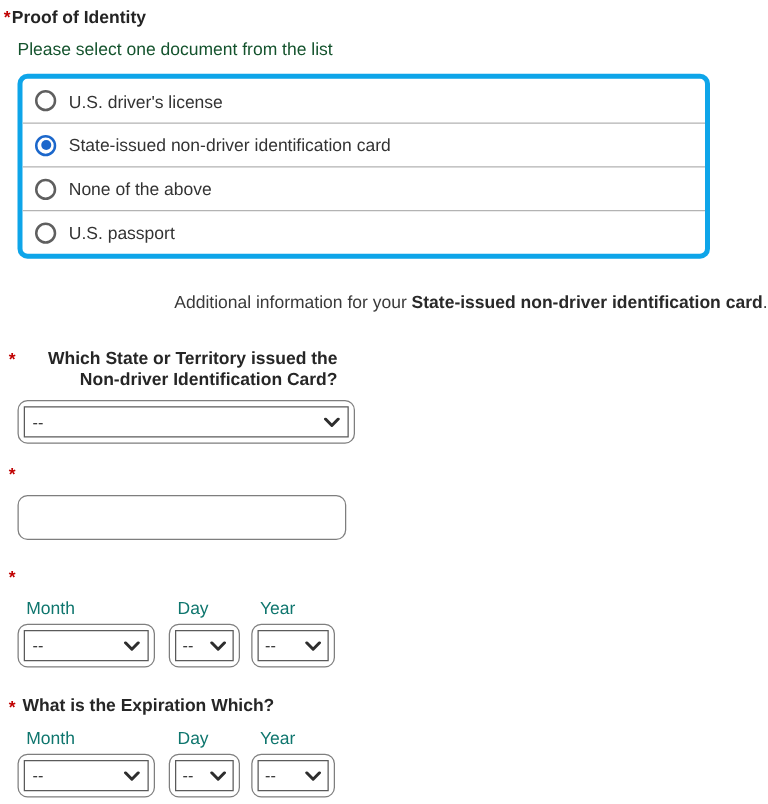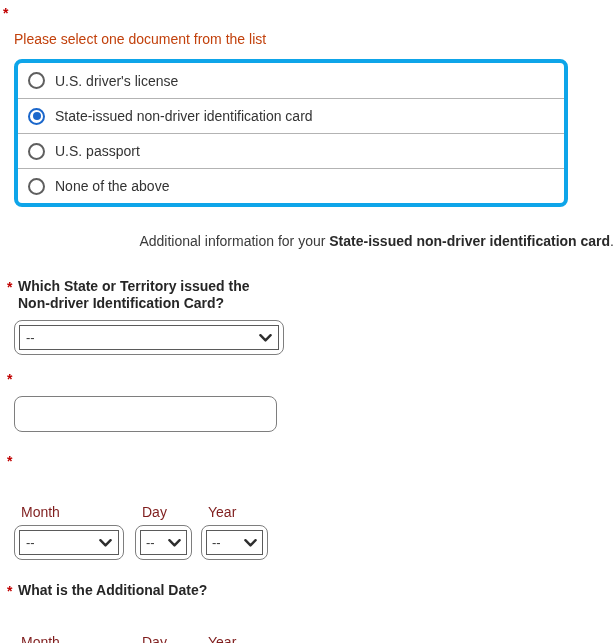--- a/index.html
+++ b/index.html
@@ -9,21 +9,21 @@
     font-family:"Liberation Sans", sans-serif;
     padding:5px 0 0 14px; overflow:hidden;
   }
   .req { color:#c00000; font-weight:bold; font-size:14px; }
 
   
   .page-title {
     display:flex; gap:1px; margin-left:-11px; margin-bottom:9px;
     font-size:14px; font-weight:bold; color:#242424; line-height:17px;
   }
-  .instruction { font-size:14px; color:#c2410c; margin-bottom:12px; line-height:16px; }
+  .instruction { font-size:14px; color:#14532d; margin-bottom:12px; line-height:16px; }
 
   
   .doc-list {
     width:554px; border:4px solid #0ea5e9; border-radius:8px;
     margin-bottom:26px; background:#ffffff; overflow:hidden;
   }
   .doc-row { display:flex; align-items:center; height:35px; padding-left:10px; gap:10px; cursor:pointer; }
   .doc-row + .doc-row { border-top:1px solid #b3b3b3; }
   .radio {
     width:17px; height:17px; border:2px solid #5f5f5f; border-radius:50%;
@@ -36,21 +36,21 @@
   
   .addl { font-size:14px; color:#3a3a3a; margin-bottom:29px; line-height:16px;text-align:right; }
   .addl .hl { font-weight:bold; color:#292929; }
 
   
   .question {
     display:flex; gap:3px; margin-left:-7px; margin-bottom:8px;
     font-size:14px; font-weight:bold; color:#262626; line-height:17px;
   }
   .question .req { flex:none; width:8px; padding-top:1px; }
-  .qtext { max-width:252px; }
+  .qtext { max-width:252px;text-align:right; }
 
   
   .sel-outer {
     border:1px solid #7e7e7e; border-radius:8px; height:35px;
     display:flex; align-items:center; padding:0 4px; background:#fff; cursor:pointer;
   }
   .sel-inner {
     border:1px solid #5a5a5a; height:25px; flex:1;
     display:flex; align-items:center; justify-content:space-between;
     padding:0 6px; font-size:13px; color:#333333; background:#fff;
@@ -64,48 +64,49 @@
     margin-bottom:20px; padding:0 9px; font-size:14px; color:#333;
     font-family:"Liberation Sans", sans-serif; outline:none; display:block;
   }
 
   
   .date-group { margin-bottom:22px; }
   .date-cols { display:flex; }
   .col-month { width:110px; margin-right:11px; }
   .col-day   { width:57px;  margin-right:9px; }
   .col-year  { width:67px; }
-  .dl { font-size:14px; color:#7f1d1d; padding-left:7px; margin-bottom:5px; line-height:16px;margin-top:26px; }
+  .dl { font-size:14px; color:#0f766e; padding-left:7px; margin-bottom:5px; line-height:16px; }
   .date-col .sel-outer { width:100%; }
   .sel-sm .sel-inner { padding:0 5px; }
 </style>
 </head>
 <body>
 
 <div class="page-title">
   <span class="req">*</span>
+  <span>Proof of Identity</span>
 </div>
 <div class="instruction">Please select one document from the list</div>
 
 <div class="doc-list">
   <div class="doc-row">
     <span class="radio"></span>
     <span class="doc-label">U.S. driver's license</span>
   </div>
   <div class="doc-row">
     <span class="radio selected"></span>
     <span class="doc-label">State-issued non-driver identification card</span>
   </div>
   <div class="doc-row">
     <span class="radio"></span>
+    <span class="doc-label">None of the above</span>
+  </div>
+  <div class="doc-row">
+    <span class="radio"></span>
     <span class="doc-label">U.S. passport</span>
-  </div>
-  <div class="doc-row">
-    <span class="radio"></span>
-    <span class="doc-label">None of the above</span>
   </div>
 </div>
 
 <div class="addl"><span>Additional information for your </span><span class="hl">State-issued non-driver identification card</span><span>.</span></div>
 
 <div class="question">
   <span class="req">*</span>
   <span class="qtext">Which State or Territory issued the Non-driver Identification Card?</span>
 </div>
 <div class="sel-outer sel-state">
@@ -159,21 +160,21 @@
             </svg>
         </div>
       </div>
     </div>
   </div>
 </div>
 
 <div class="date-group">
   <div class="question">
     <span class="req">*</span>
-    <span class="qtext">What is the Additional Date?</span>
+    <span class="qtext">What is the Expiration Which?</span>
   </div>
   <div class="date-cols">
     <div class="date-col col-month">
       <div class="dl">Month</div>
       <div class="sel-outer">
         <div class="sel-inner">
           <span>--</span>
           <svg class="chev" width="13" height="8" viewBox="0 0 13 8">
               <polyline points="1.4,1.2 6.5,6.4 11.6,1.2" fill="none" stroke="#2e2e2e" stroke-width="2.4" stroke-linecap="round" stroke-linejoin="round"></polyline>
             </svg>

